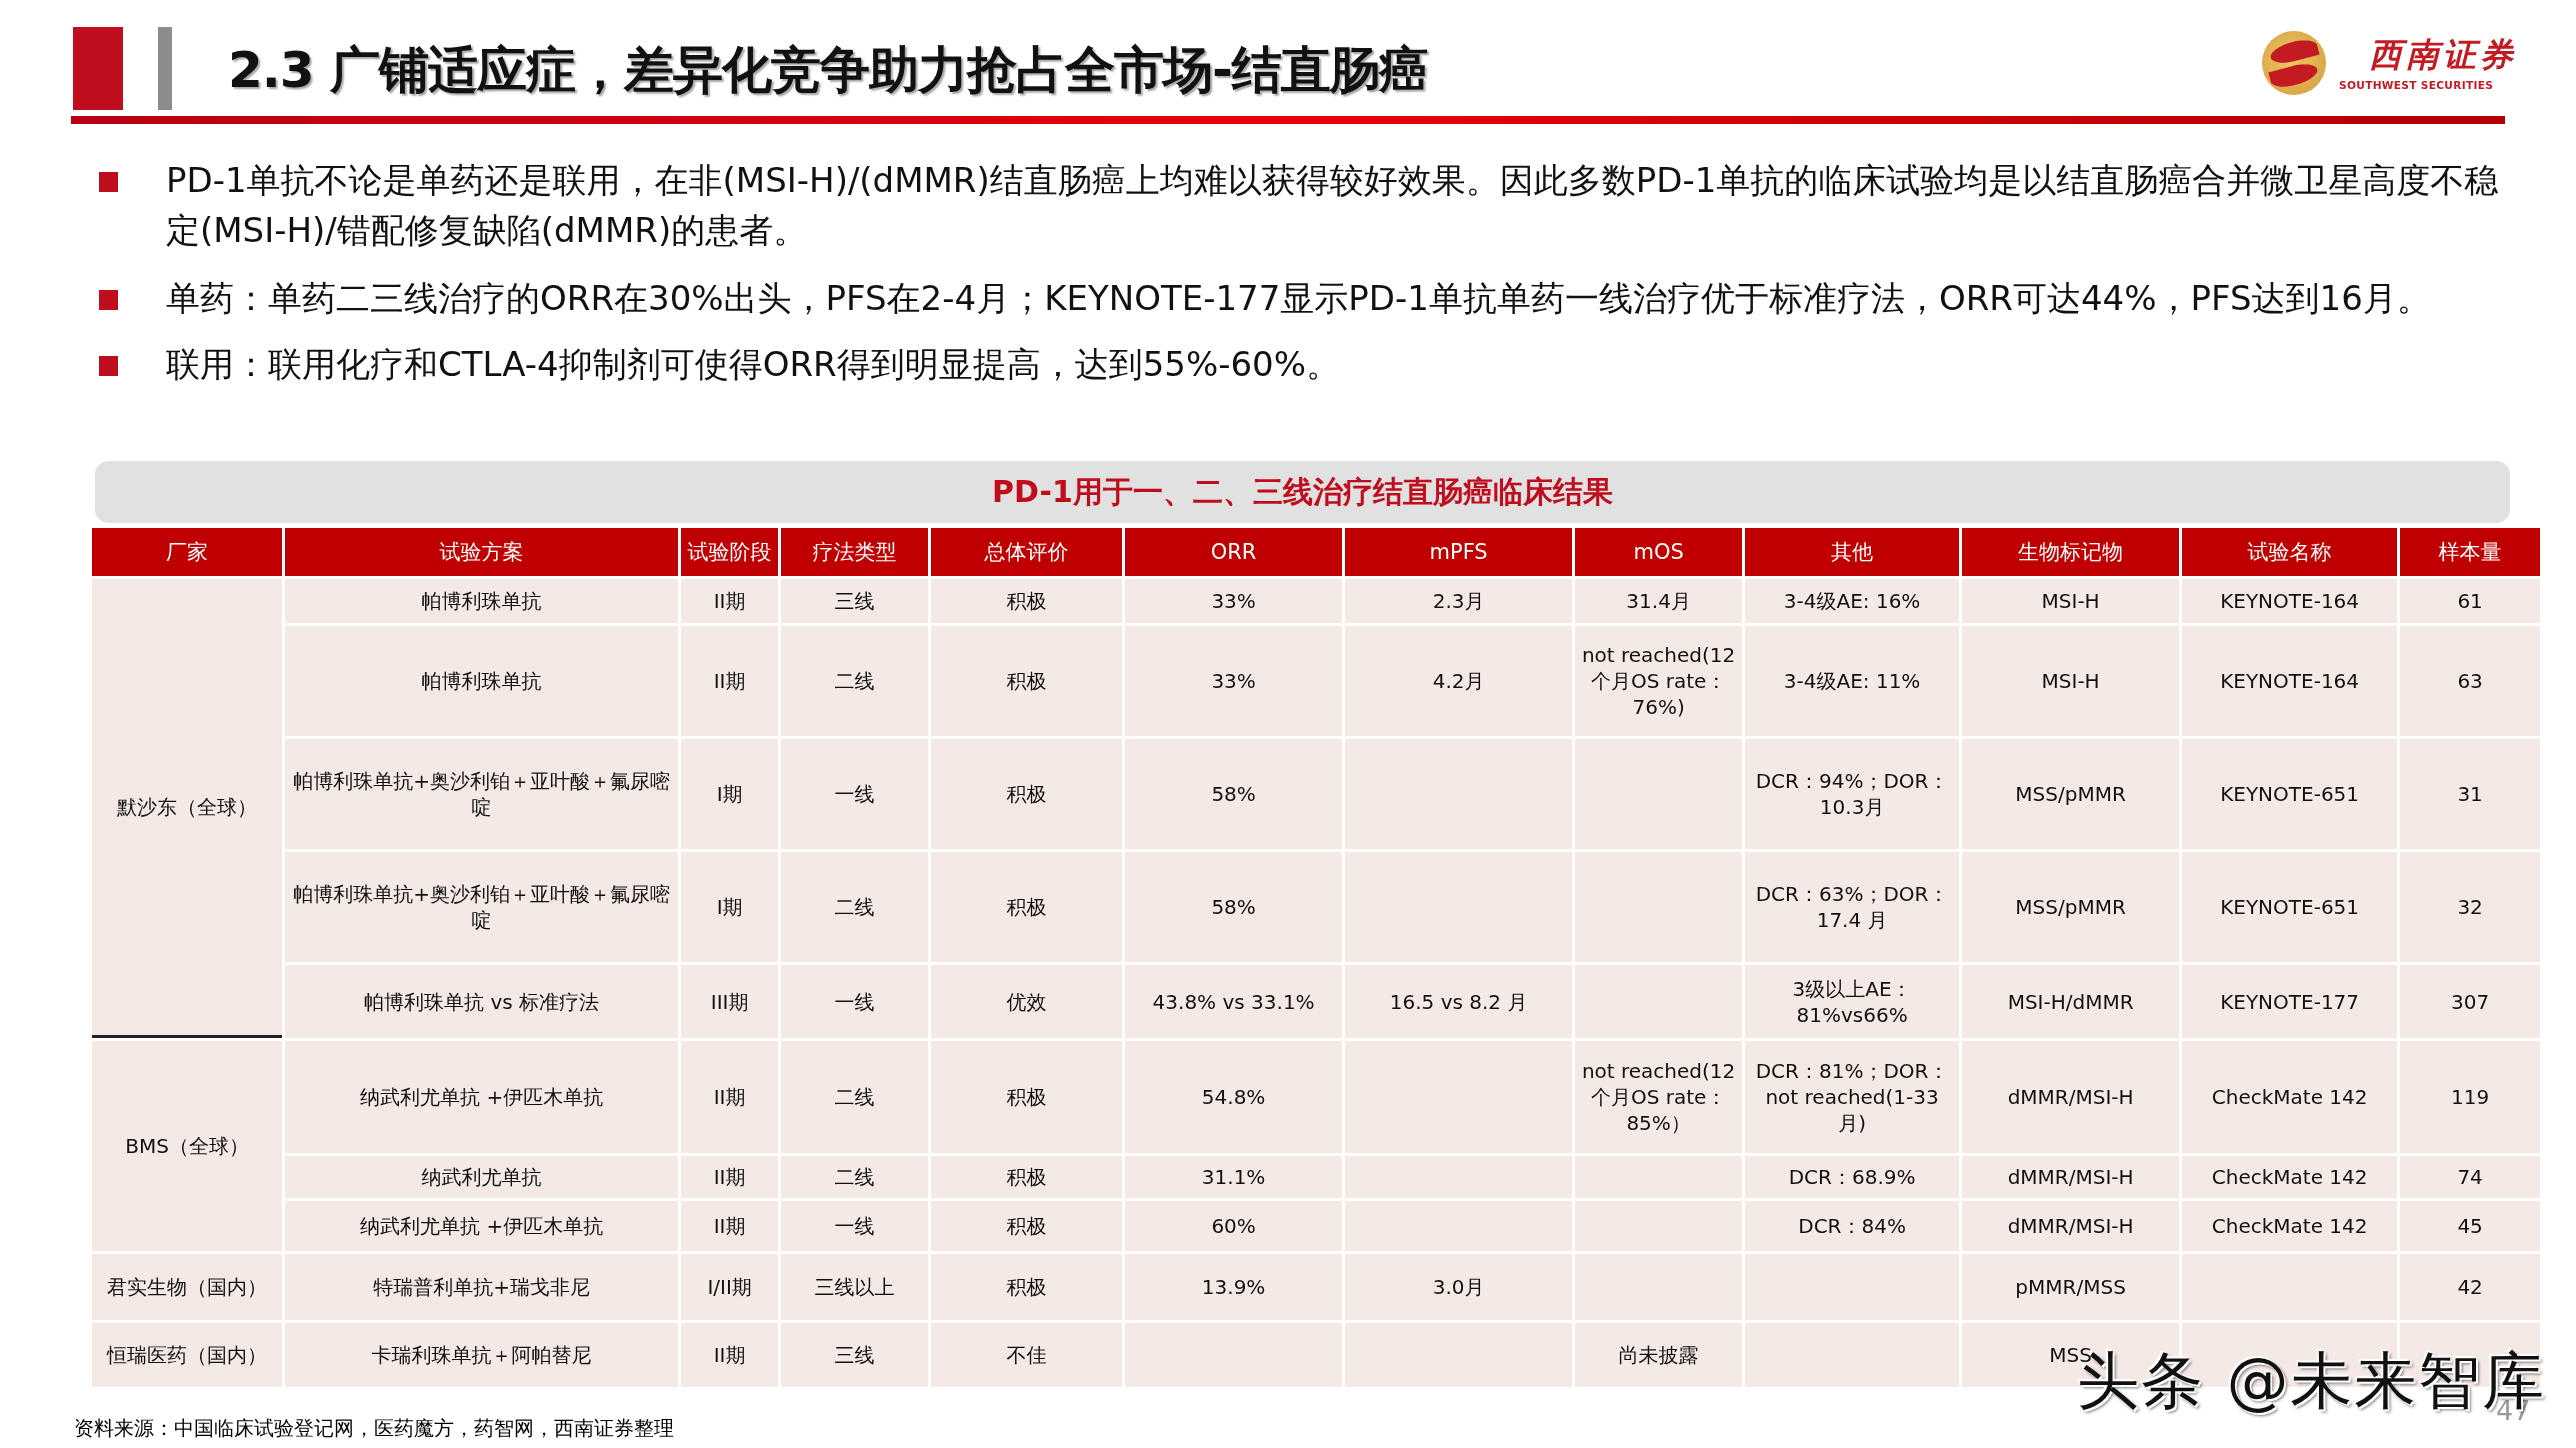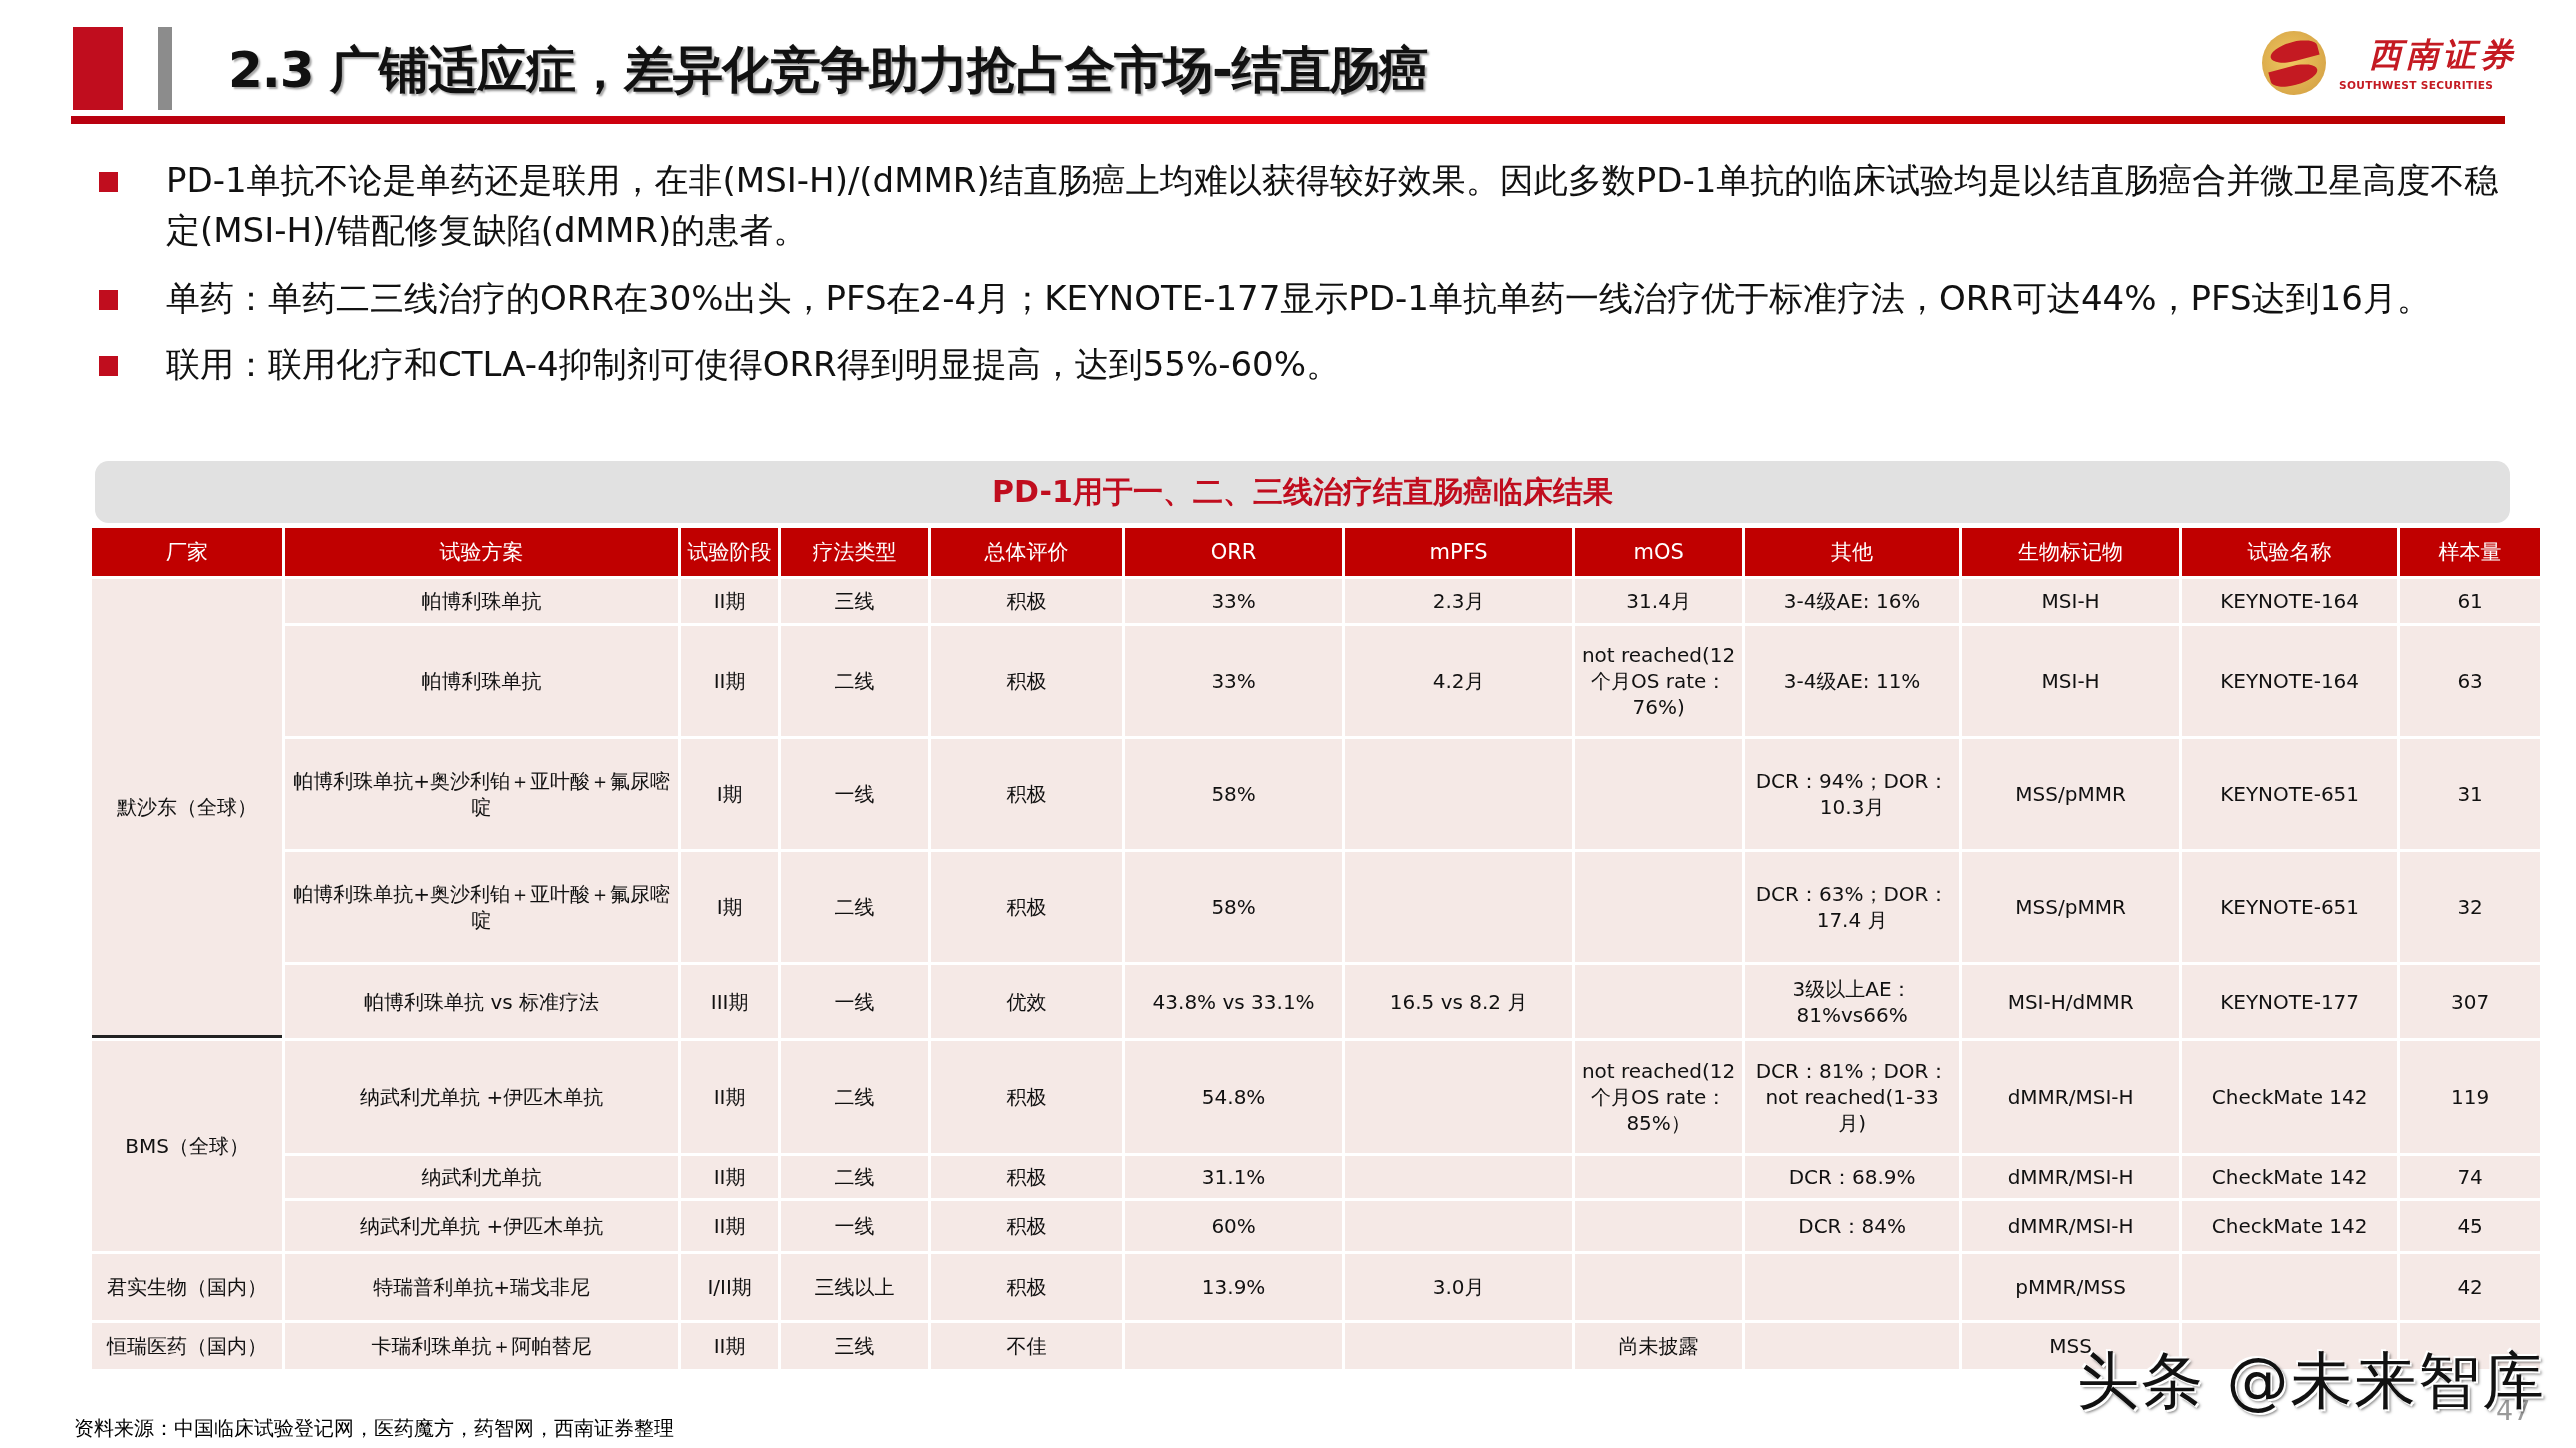--- a/index.html
+++ b/index.html
@@ -230,21 +230,21 @@
       <td>积极</td>
       <td>13.9%</td>
       <td>3.0月</td>
       <td></td>
       <td></td>
       <td>pMMR/MSS</td>
       <td></td>
       <td>42</td>
     </tr>
 
-    <tr style="height:46px">
+    <tr style="height:64px">
       <td>恒瑞医药（国内）</td>
       <td>卡瑞利珠单抗＋阿帕替尼</td>
       <td>II期</td>
       <td>三线</td>
       <td>不佳</td>
       <td></td>
       <td></td>
       <td>尚未披露</td>
       <td></td>
       <td>MSS</td>

